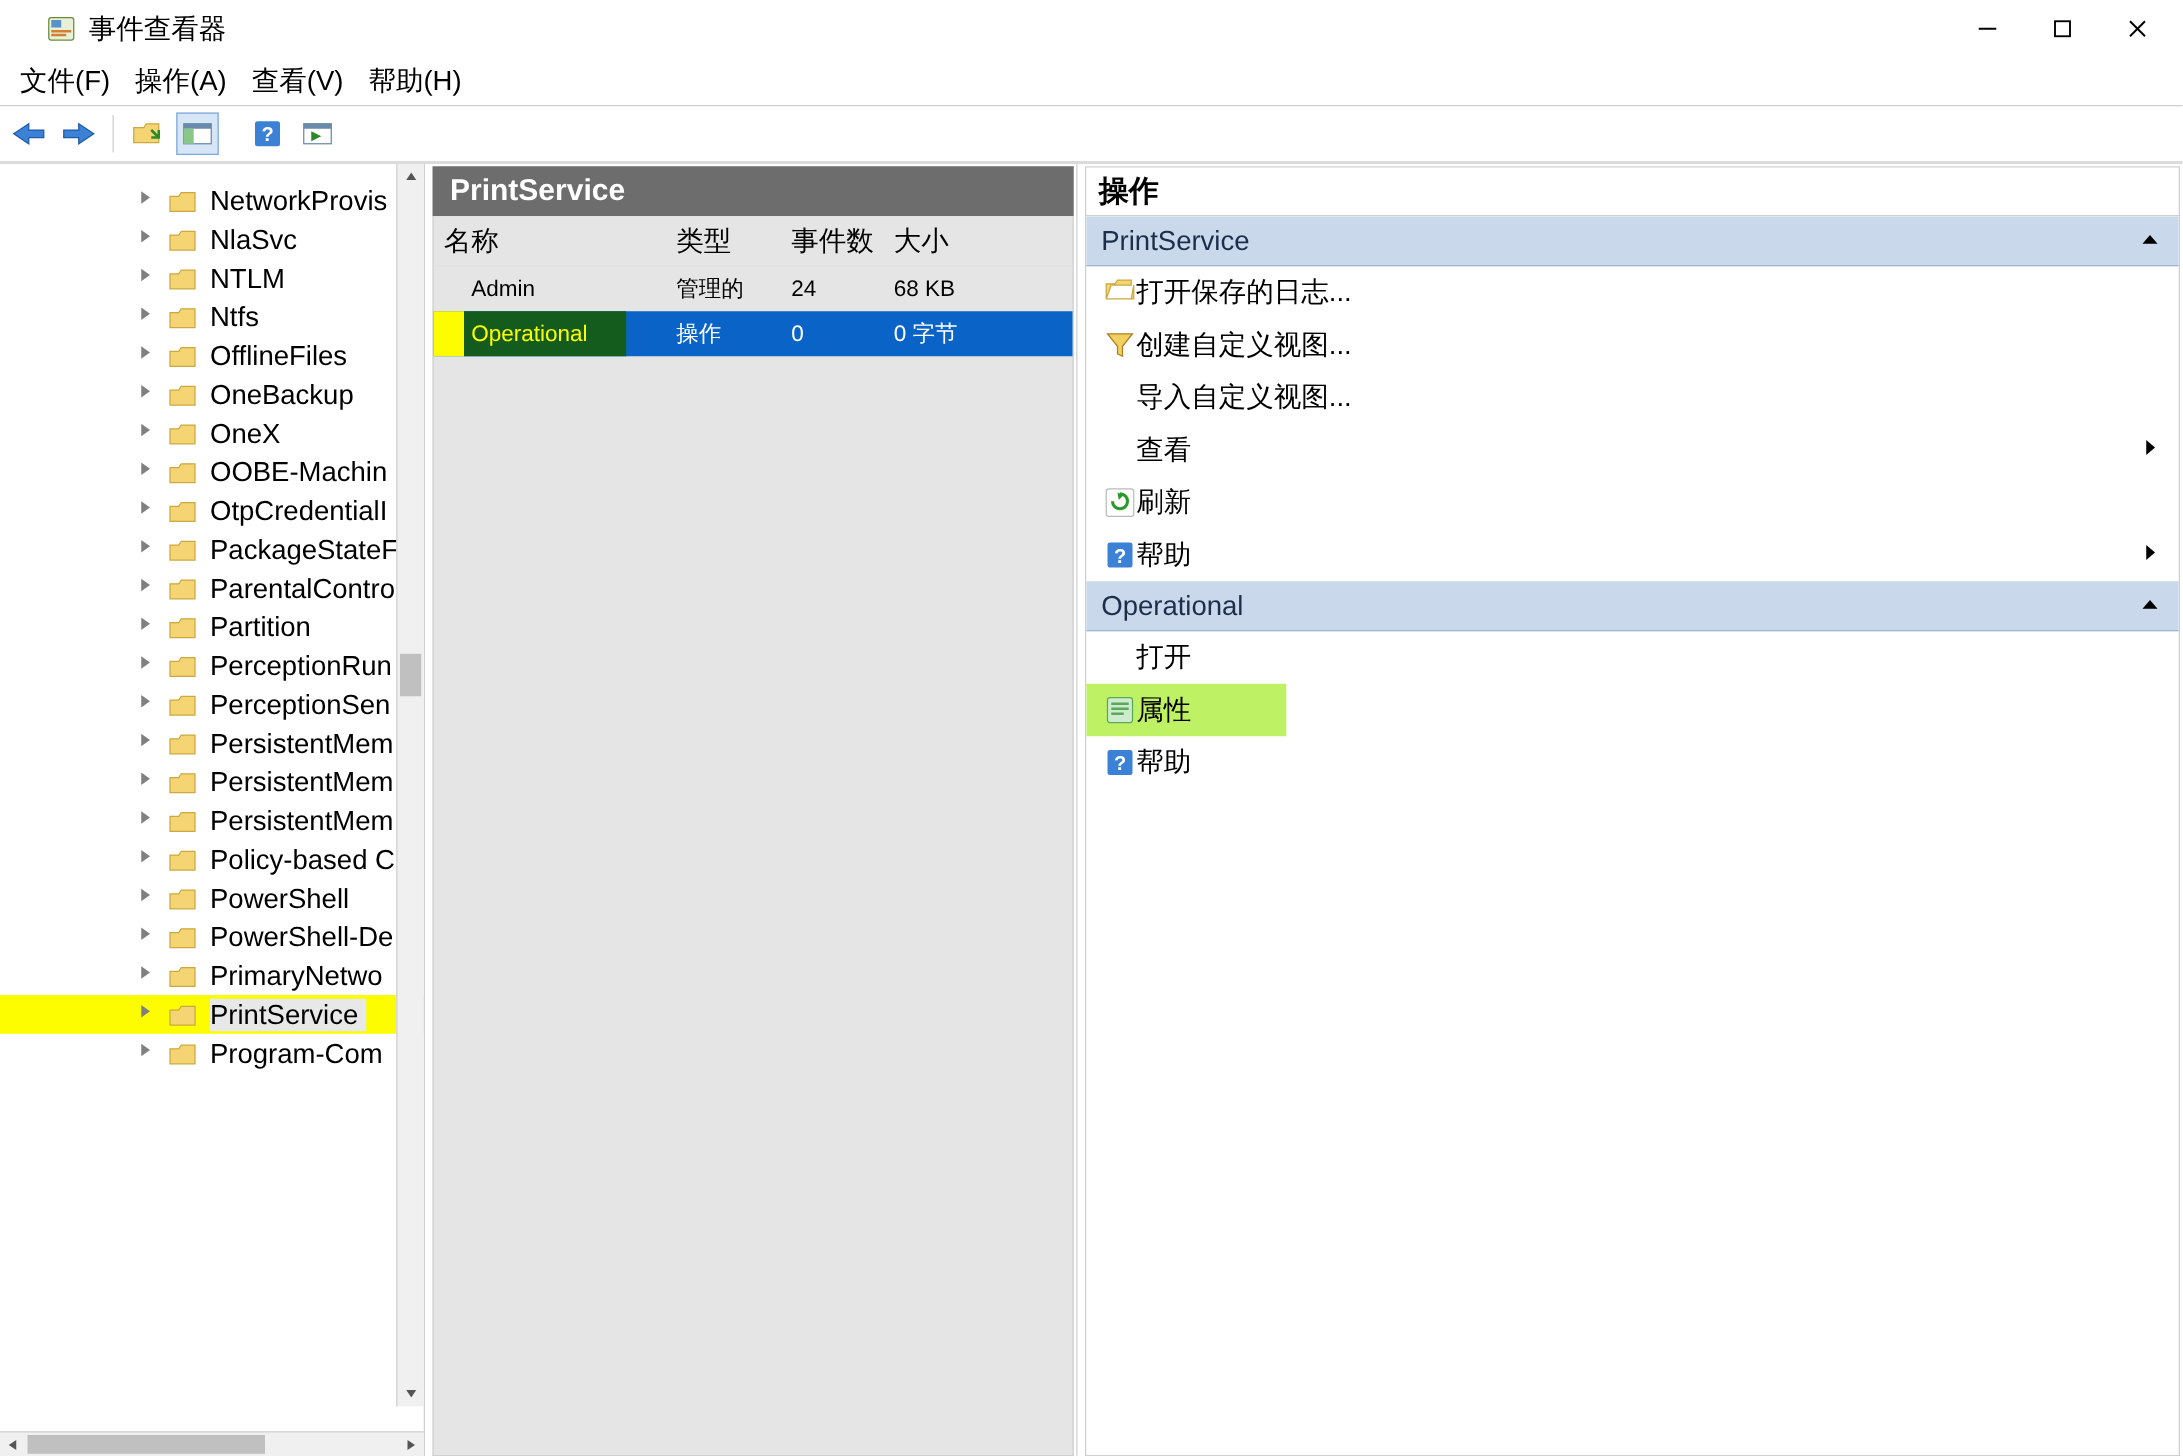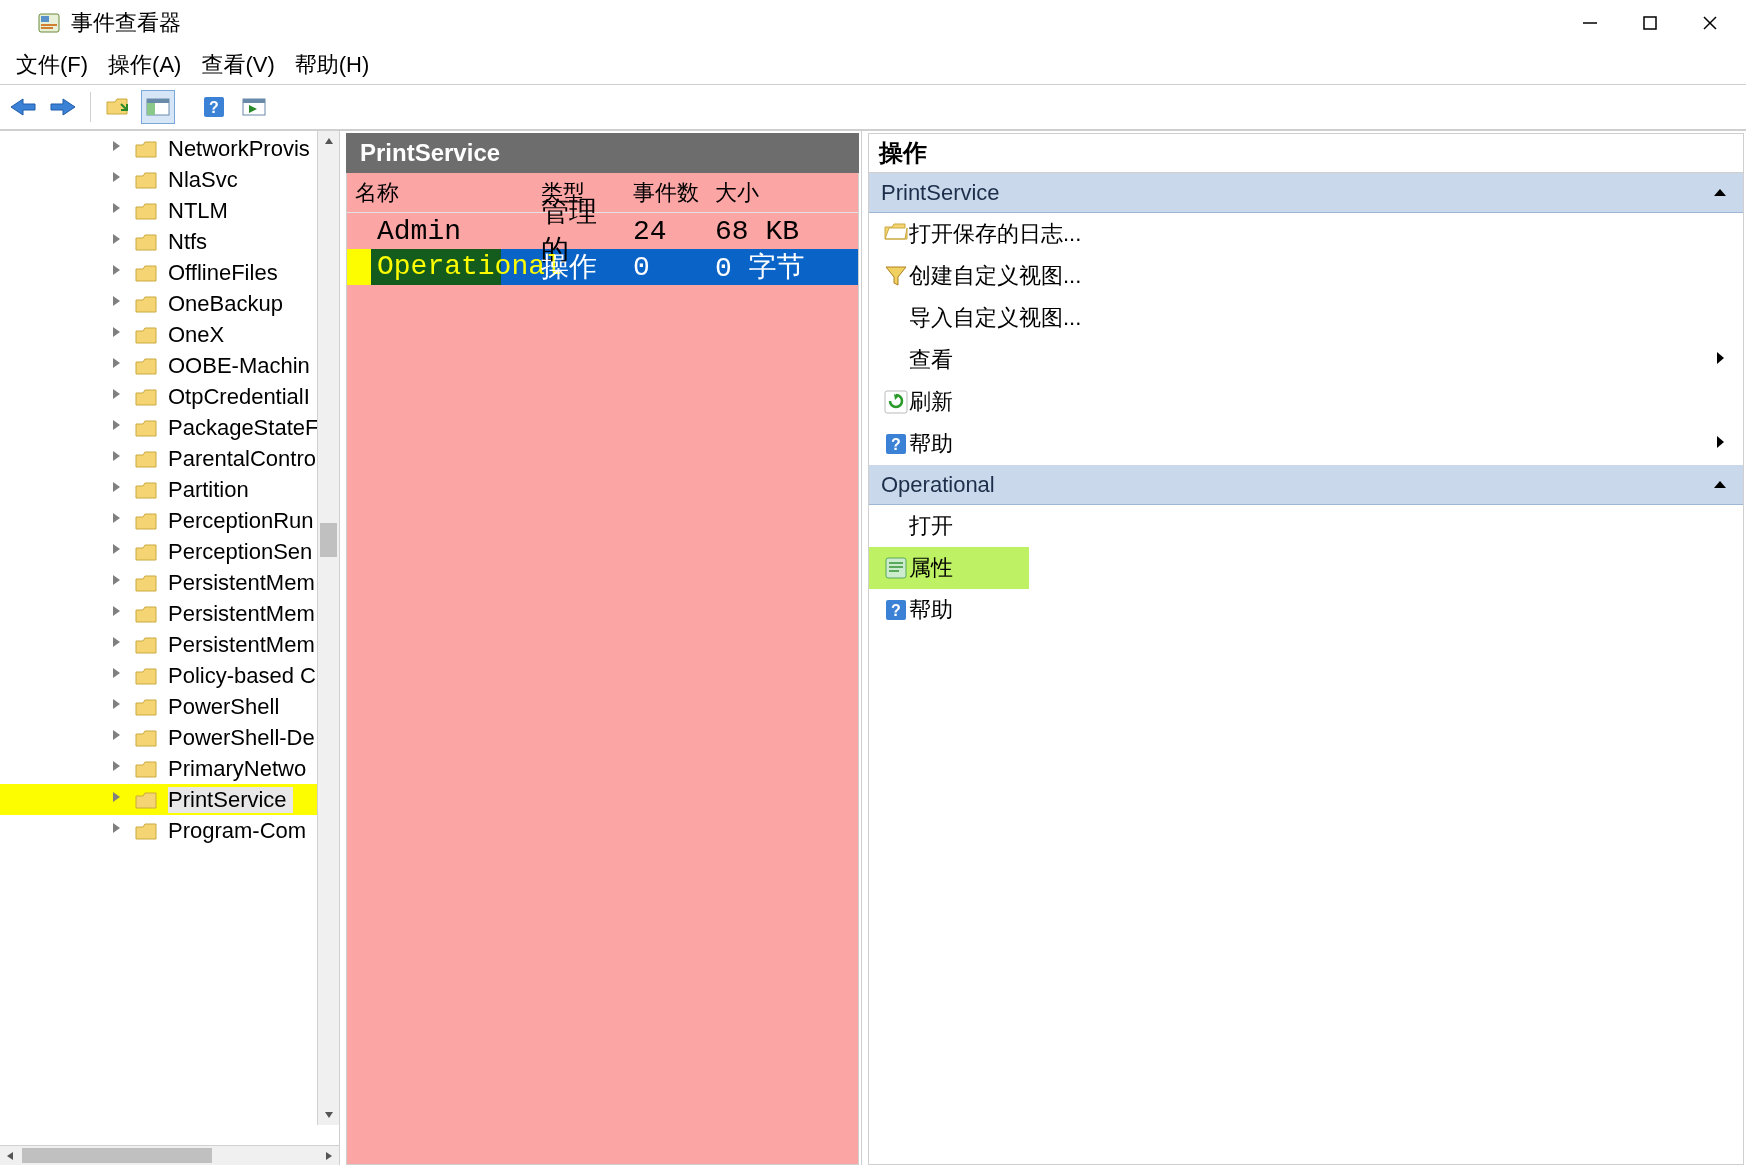--- a/index.html
+++ b/index.html
@@ -88,20 +88,21 @@
     display: flex;
     flex-direction: column;
   }
   .tree {
     flex: 1;
     overflow: hidden;
     position: relative;
   }
   .tree-inner {
     padding-top: 2px;
+    margin-top: 12px;
   }
   .tree-row {
     height: 31px;
     display: flex;
     align-items: center;
     padding-left: 110px;
     font-size: 22px;
     white-space: nowrap;
     overflow: hidden;
   }
@@ -178,36 +179,35 @@
     color: #fff;
     display: flex; align-items: center;
     padding: 0 14px;
     font-size: 24px;
     font-weight: 600;
   }
   .list-wrap {
     flex: 1;
     border: 1px solid #cfcfcf;
     border-top: none;
-    background: #fca5a5;
-    font-family: Liberation Mono, monospace;
+    background: #e5e5e5;
   }
   .list-header {
     height: 40px;
     display: flex;
     align-items: center;
     border-bottom: 1px solid #e2e2e2;
     font-size: 22px;
   }
   .list-header .col { padding: 0 8px; }
   .list-row {
     height: 36px;
     display: flex;
     align-items: center;
-    font-size: 28px;
+    font-size: 18px;
     justify-content: flex-end;
   }
   .list-row .col { padding: 0 8px; }
   .list-row.selected {
     background: #0a64c8;
     color: #fff;
   }
   .col-name { width: 186px; padding-left: 10px; }
   .list-row .col-name { padding-left: 30px; }
   .col-type { width: 92px; }

